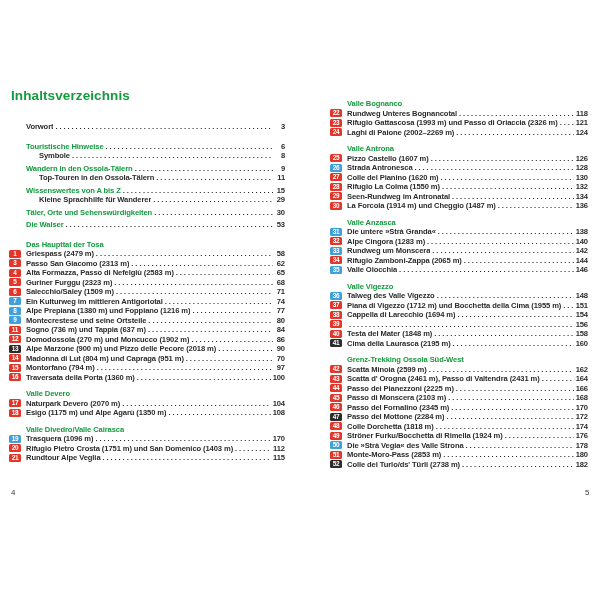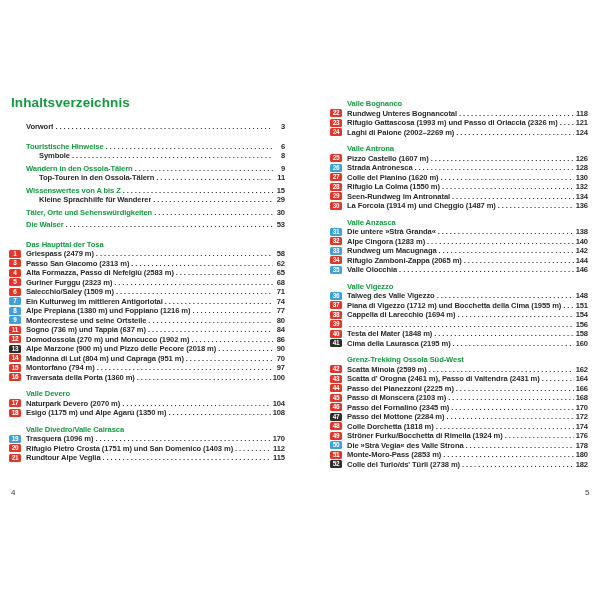--- a/index.html
+++ b/index.html
@@ -14,21 +14,20 @@
     font-weight: 700;
     color: var(--text, #2b2b2b);
   }
   .toc-title {
     position: absolute;
     left: 11px;
     top: 88px;
     font-size: 13.5px;
     letter-spacing: 0.1px;
     color: var(--green, #149a3f);
-    margin-top: 7px;
   }
   .col {
     position: absolute;
     display: flex;
     flex-direction: column;
   }
   .col-left  { left: 9px;   top: 122px; width: 276px; }
   .col-right { left: 330px; top: 99px;  width: 258px; }
   .row {
     display: flex;
@@ -333,21 +332,21 @@
         <span class="page">138</span>
       </div>
       <div class="row">
         <span class="badge" style="background: rgb(226, 54, 42);">32</span>
         <span class="label">Alpe Cingora (1283 m)</span>
         <span class="leader"></span>
         <span class="page">140</span>
       </div>
       <div class="row">
         <span class="badge" style="background: rgb(63, 160, 219);">33</span>
-        <span class="label">Rundweg um Macugnaga</span>
+        <span class="label">Rundweg um Monscera</span>
         <span class="leader"></span>
         <span class="page">142</span>
       </div>
       <div class="row">
         <span class="badge" style="background: rgb(226, 54, 42);">34</span>
         <span class="label">Rifugio Zamboni-Zappa (2065 m)</span>
         <span class="leader"></span>
         <span class="page">144</span>
       </div>
       <div class="row">

